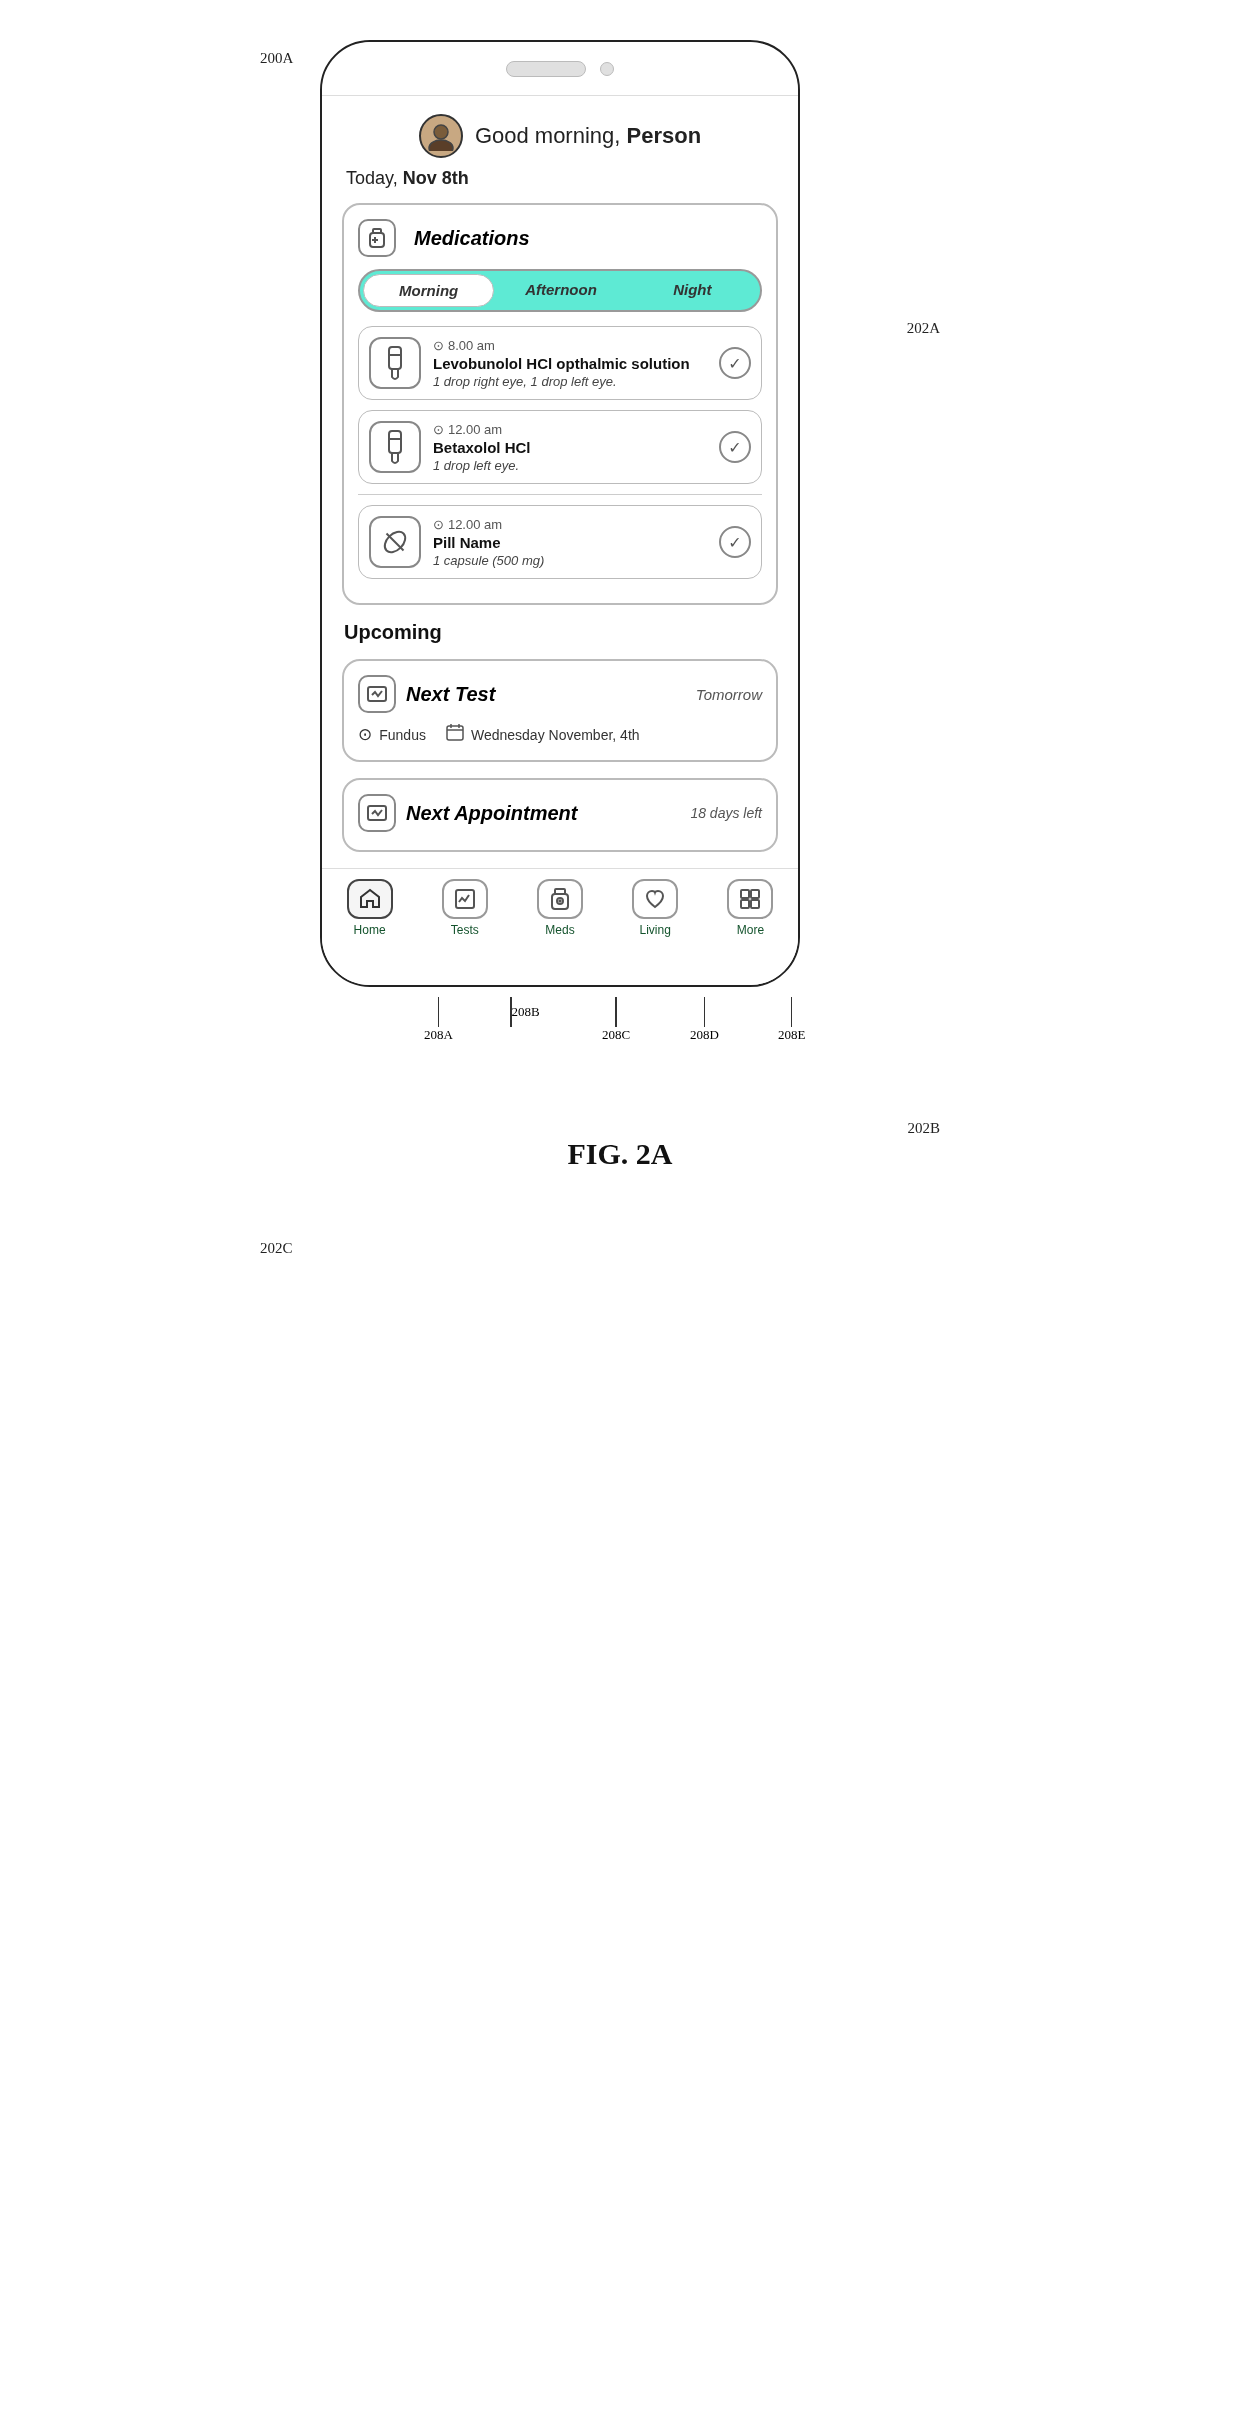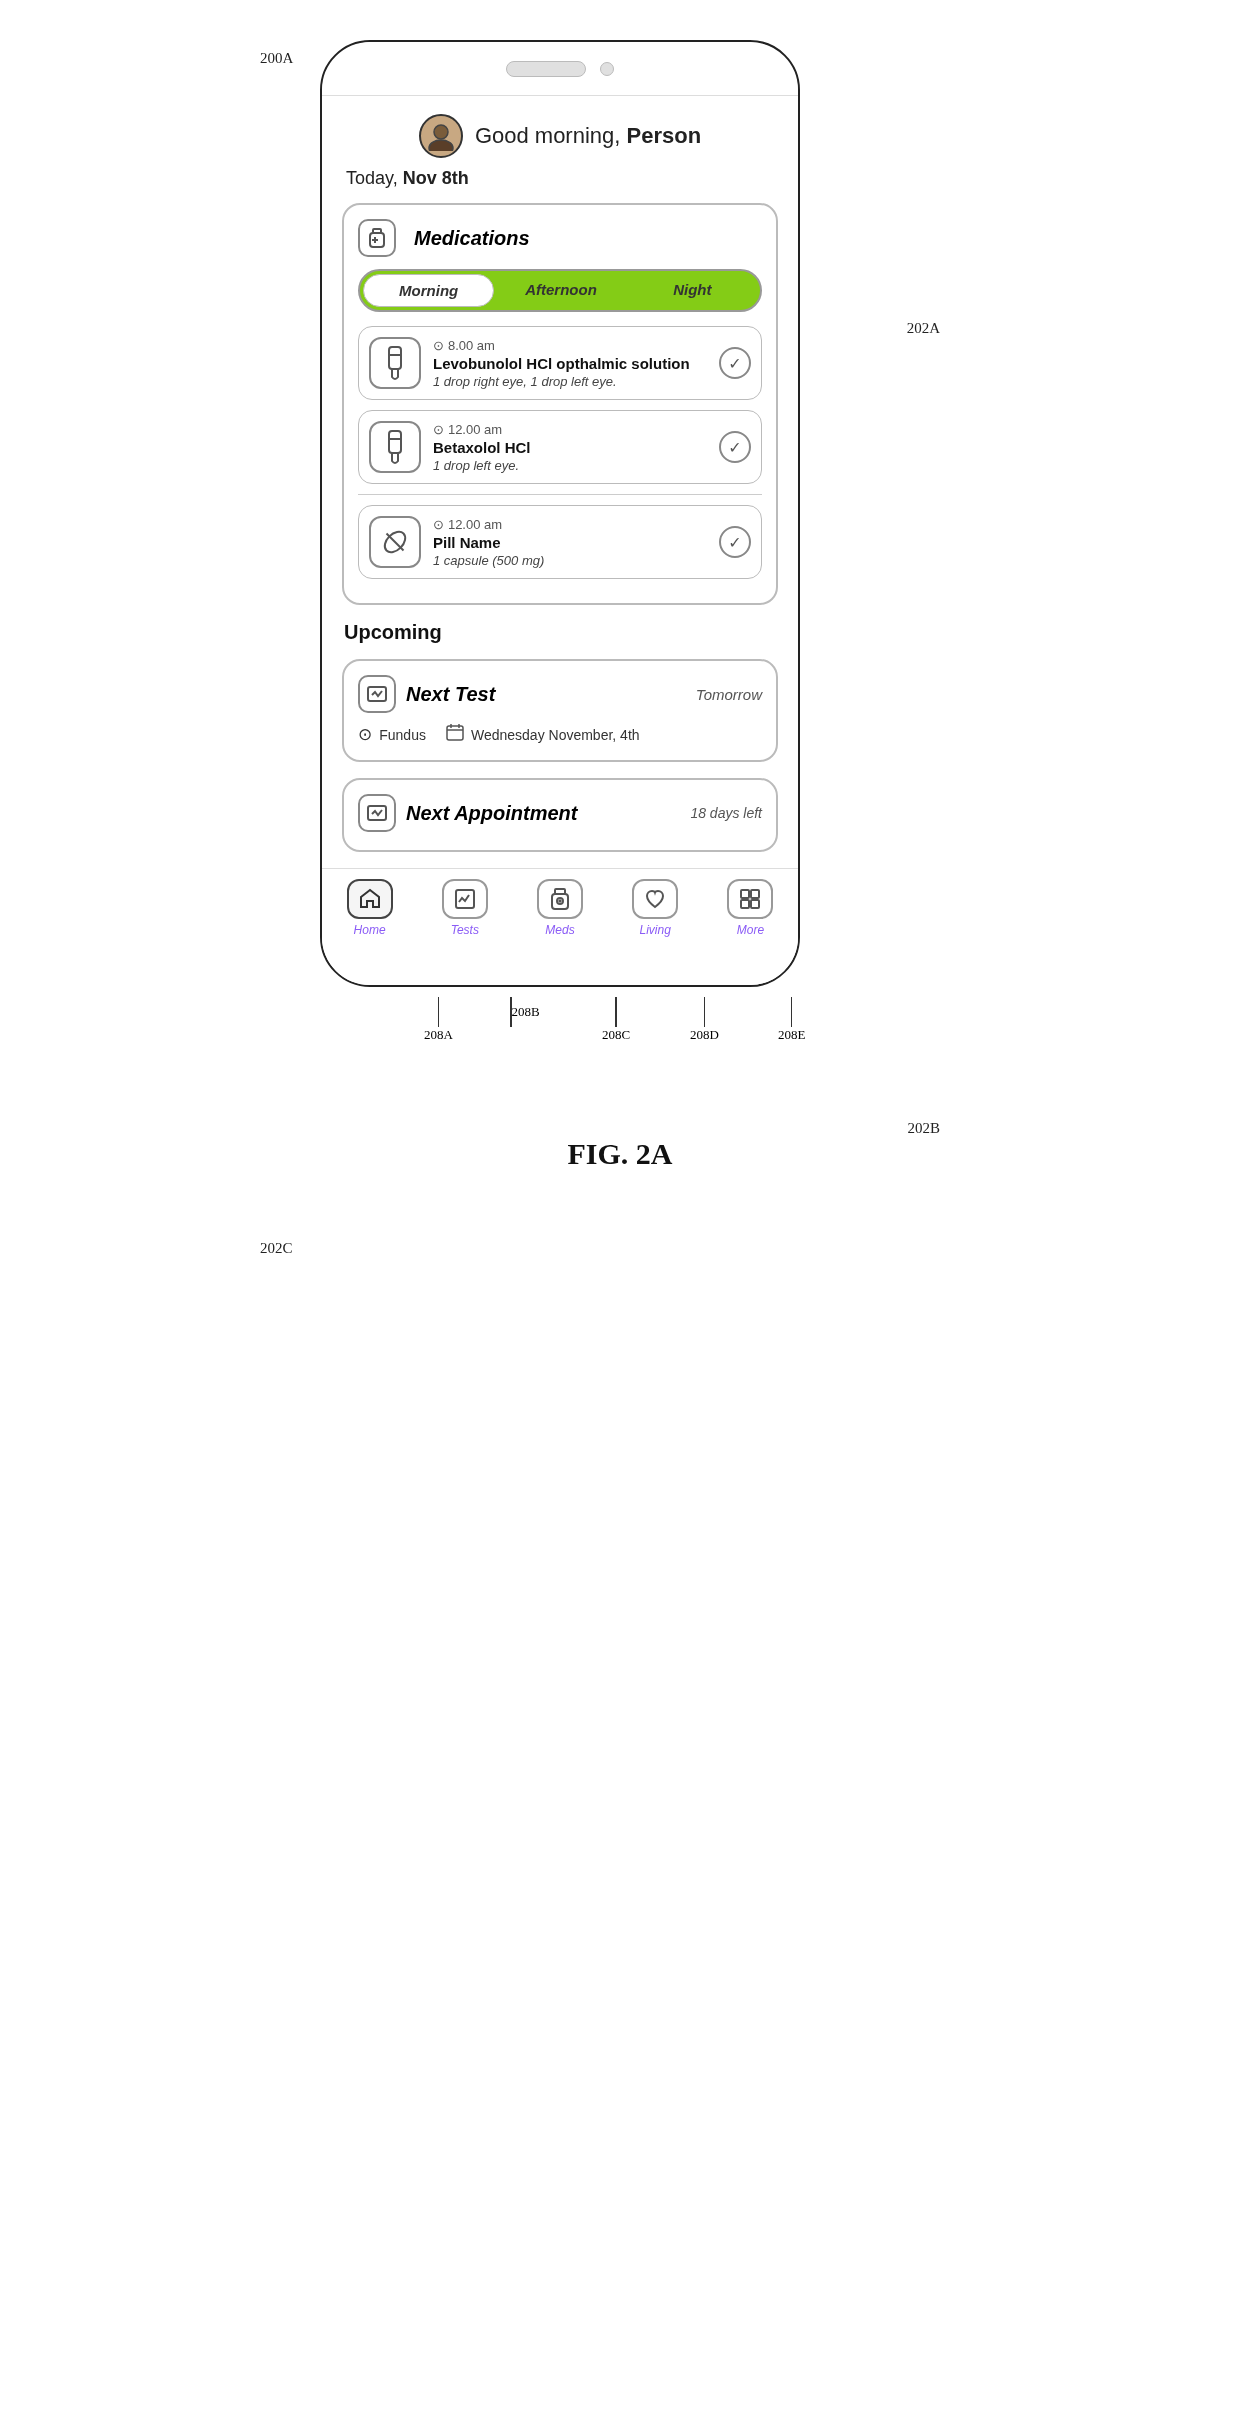--- a/index.html
+++ b/index.html
@@ -118,21 +118,21 @@
     }
     .card-title {
       font-size: 20px;
       font-weight: 700;
       font-style: italic;
     }
 
     
     .tabs-row {
       display: flex;
-      background: #84cc16;
+      background: #5eead4;
       border: 2px solid #999;
       border-radius: 30px;
       padding: 3px;
       margin-bottom: 14px;
       gap: 2px;
     }
     .tab-item {
       flex: 1;
       text-align: center;
       padding: 7px 0;
@@ -291,23 +291,22 @@
       justify-content: center;
       font-size: 22px;
       background: #fff;
     }
     .nav-item.active .nav-icon-wrap {
       border-color: #444;
       background: #f5f5f5;
     }
     .nav-label {
       font-size: 12px;
-      color: #8b5cf6;
+      color: #14532d;
       font-weight: 500;
-      font-style: italic;
     }
 
     
     .phone-bottom {
       height: 30px;
       background: #fff;
       border-radius: 0 0 50px 50px;
     }
 
     

